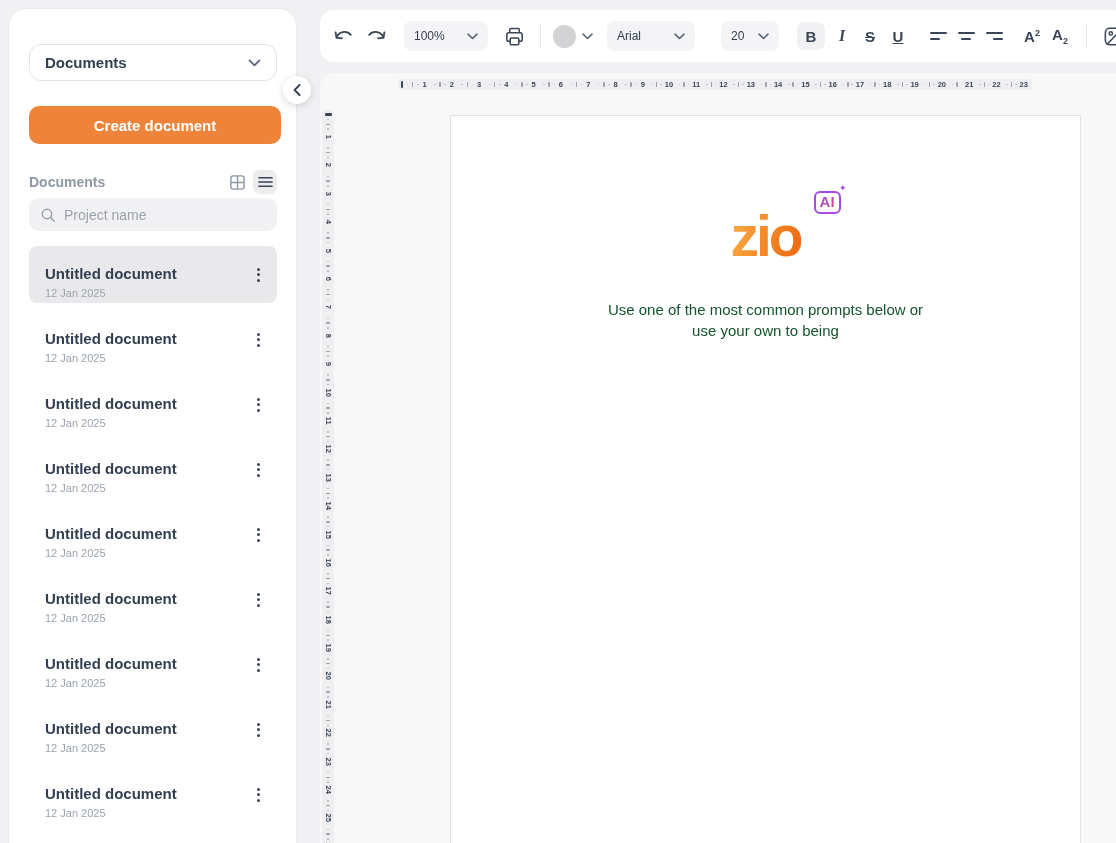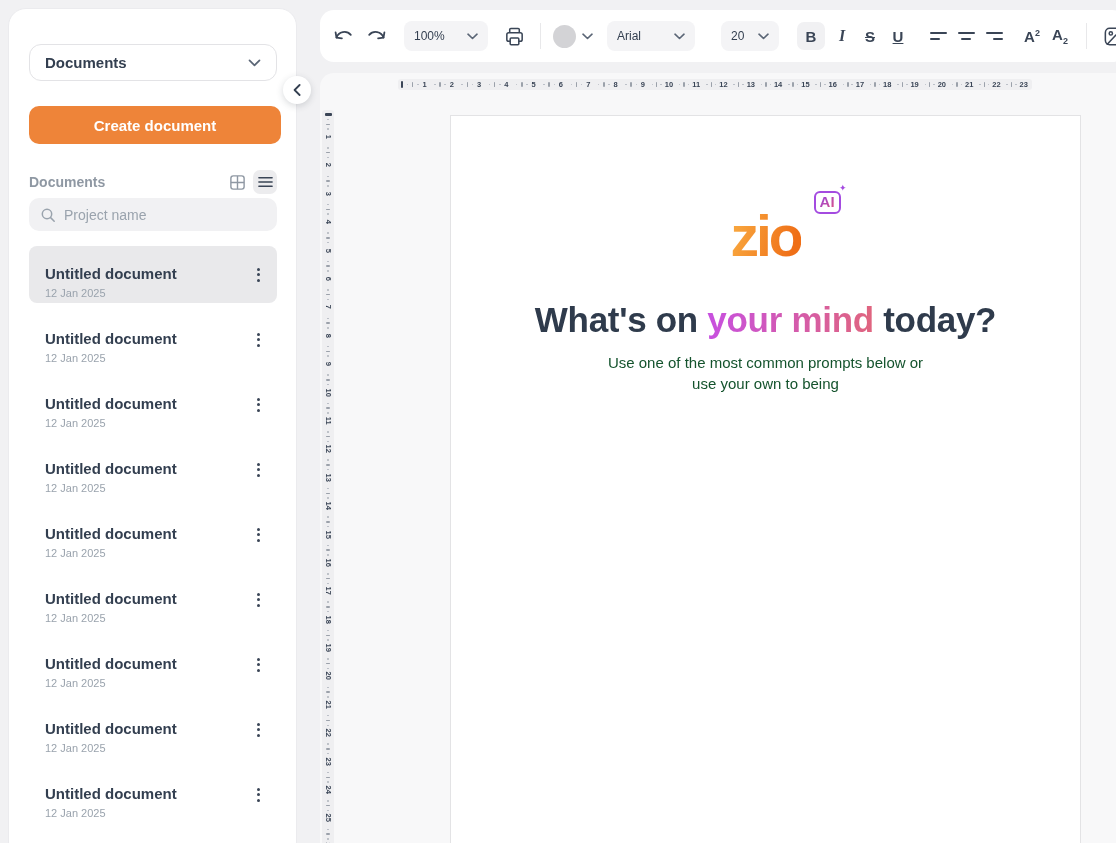--- a/index.html
+++ b/index.html
@@ -654,21 +654,20 @@
 
     <div class="logo">
       <span class="logo-text">zio</span>
       <span class="ai-badge">
         <span class="txt">AI</span>
         <span class="sparkle">✦</span>
       </span>
     </div>
 
     <div class="greeting">
-      <div><span>What's on </span><span class="grad">your mind</span><span> today?</span></div>
     </div>
 
     <div class="subtitle">
       <div>Use one of the most common prompts below or</div>
       <div>use your own to being</div>
     </div>
 
   </div>
 </div>
 

